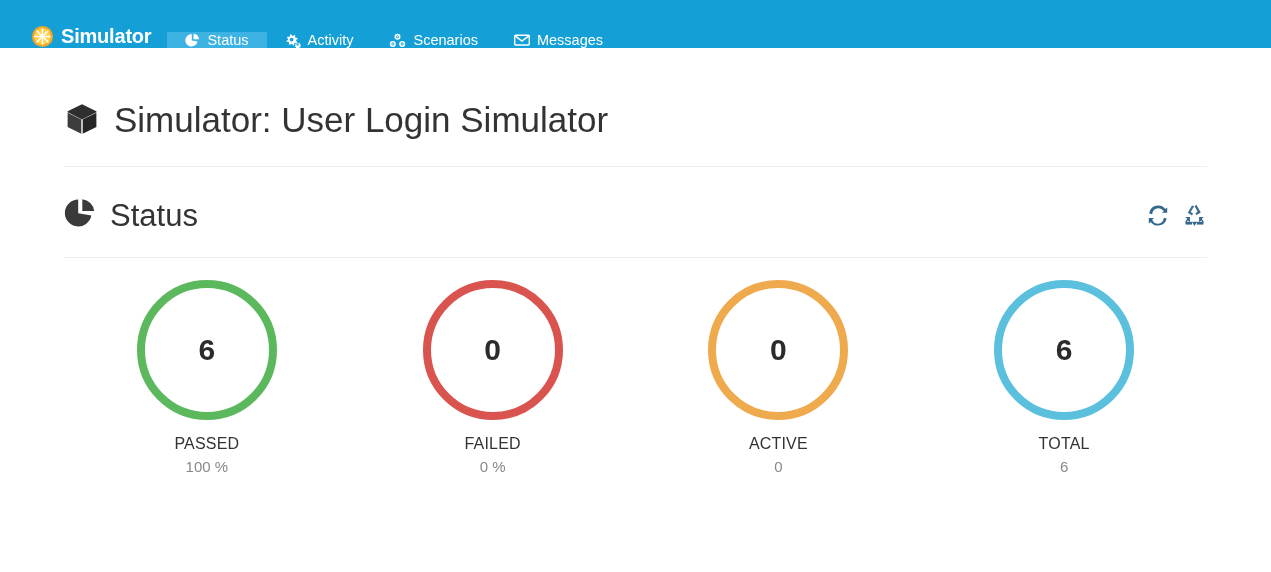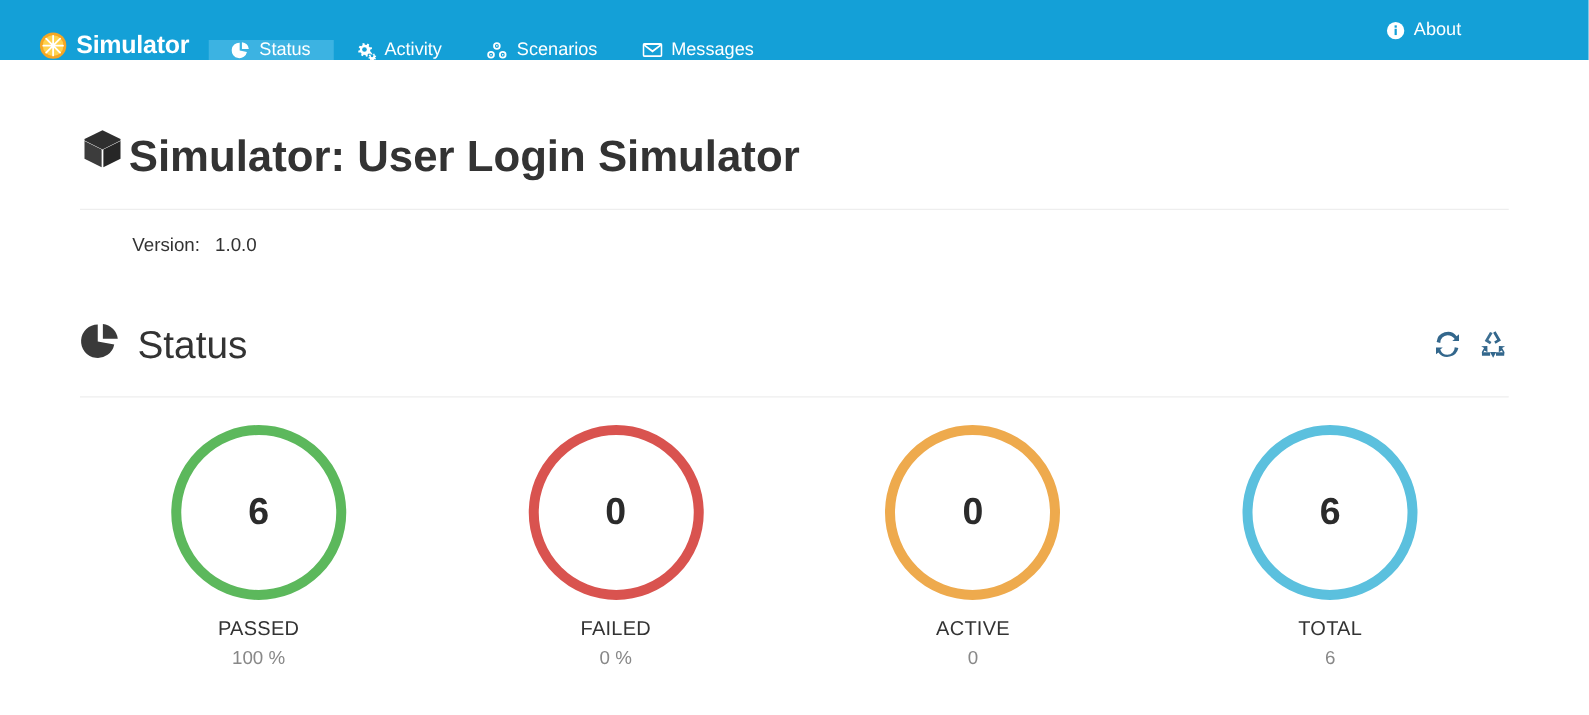--- a/index.html
+++ b/index.html
@@ -74,25 +74,25 @@
   .container {
     padding: 0 64px;
     max-width: 1271px;
   }
   .page-head {
     padding-top: 53px;
   }
   h1.page-title {
     margin: 0;
     font-size: 35px;
-    font-weight: bold;
-    color: #333333;
-    display: flex;
-    align-items: flex-end;
-    gap: 3px;
+    font-weight: normal;
+    color: #333333;
+    display: flex;
+    align-items: flex-start;
+    gap: 14px;
     line-height: 1.1;
   }
   .rule {
     height: 1px;
     background: #eeeeee;
     border: 0;
     margin: 21px 0 0 0;
     width: 1143px;
   }
 
@@ -260,55 +260,39 @@
         <svg width="16" height="14" viewBox="0 0 18 14">
           <rect x="0.8" y="1.6" width="16.4" height="11" rx="1" fill="none" stroke="#ffffff" stroke-width="1.6"></rect>
           <path d="M1.6 2.6L9 8.2l7.4-5.6" fill="none" stroke="#ffffff" stroke-width="1.6"></path>
         </svg>
       </span>
       <span>Messages</span>
     </a>
 
   </div>
 
-  <div class="nav-right">
-    <a class="nav-item">
-      <span class="glyph">
-        <svg width="15" height="15" viewBox="0 0 16 16">
-          <circle cx="8" cy="8" r="7.4" fill="#ffffff"></circle>
-          <rect x="7.1" y="6.4" width="1.9" height="5.4" fill="#14a0d7"></rect>
-          <rect x="7.1" y="3.5" width="1.9" height="2" fill="#14a0d7"></rect>
-        </svg>
-      </span>
-      <span>About</span>
-    </a>
-  </div>
 </div>
 
 <div class="container">
 
   <div class="page-head">
     <h1 class="page-title">
       <span class="glyph">
         <svg width="36" height="36" viewBox="0 0 36 36">
           <path d="M18 3.2L32.4 10.2v1.1L18 18.5 3.6 11.3v-1.1z" fill="#2f2f2f"></path>
           <path d="M3.6 11.8L17.3 18.6v14.1L3.6 25.9z" fill="#3c3c3c"></path>
           <path d="M32.4 11.8L18.7 18.6v14.1l13.7-6.8z" fill="#262626"></path>
         </svg>
       </span>
       <span>Simulator: User Login Simulator</span>
     </h1>
     <hr class="rule">
   </div>
 
   <div class="details">
-    <div class="detail-row">
-      <div class="detail-label">Version:</div>
-      <div class="detail-value">1.0.0</div>
-    </div>
   </div>
 
   <div class="section-head">
     <h2 class="section-title">
       <span class="glyph">
         <svg width="32" height="32" viewBox="0 0 32 32">
           <path d="M14.2 2.6A13.4 13.4 0 1 0 27.4 18.6L14.2 16.2Z" fill="#3a3a3a"></path>
           <path d="M18.3 2.2A13.4 13.4 0 0 1 30.2 14L18.3 14Z" fill="#3a3a3a"></path>
         </svg>
       </span>

